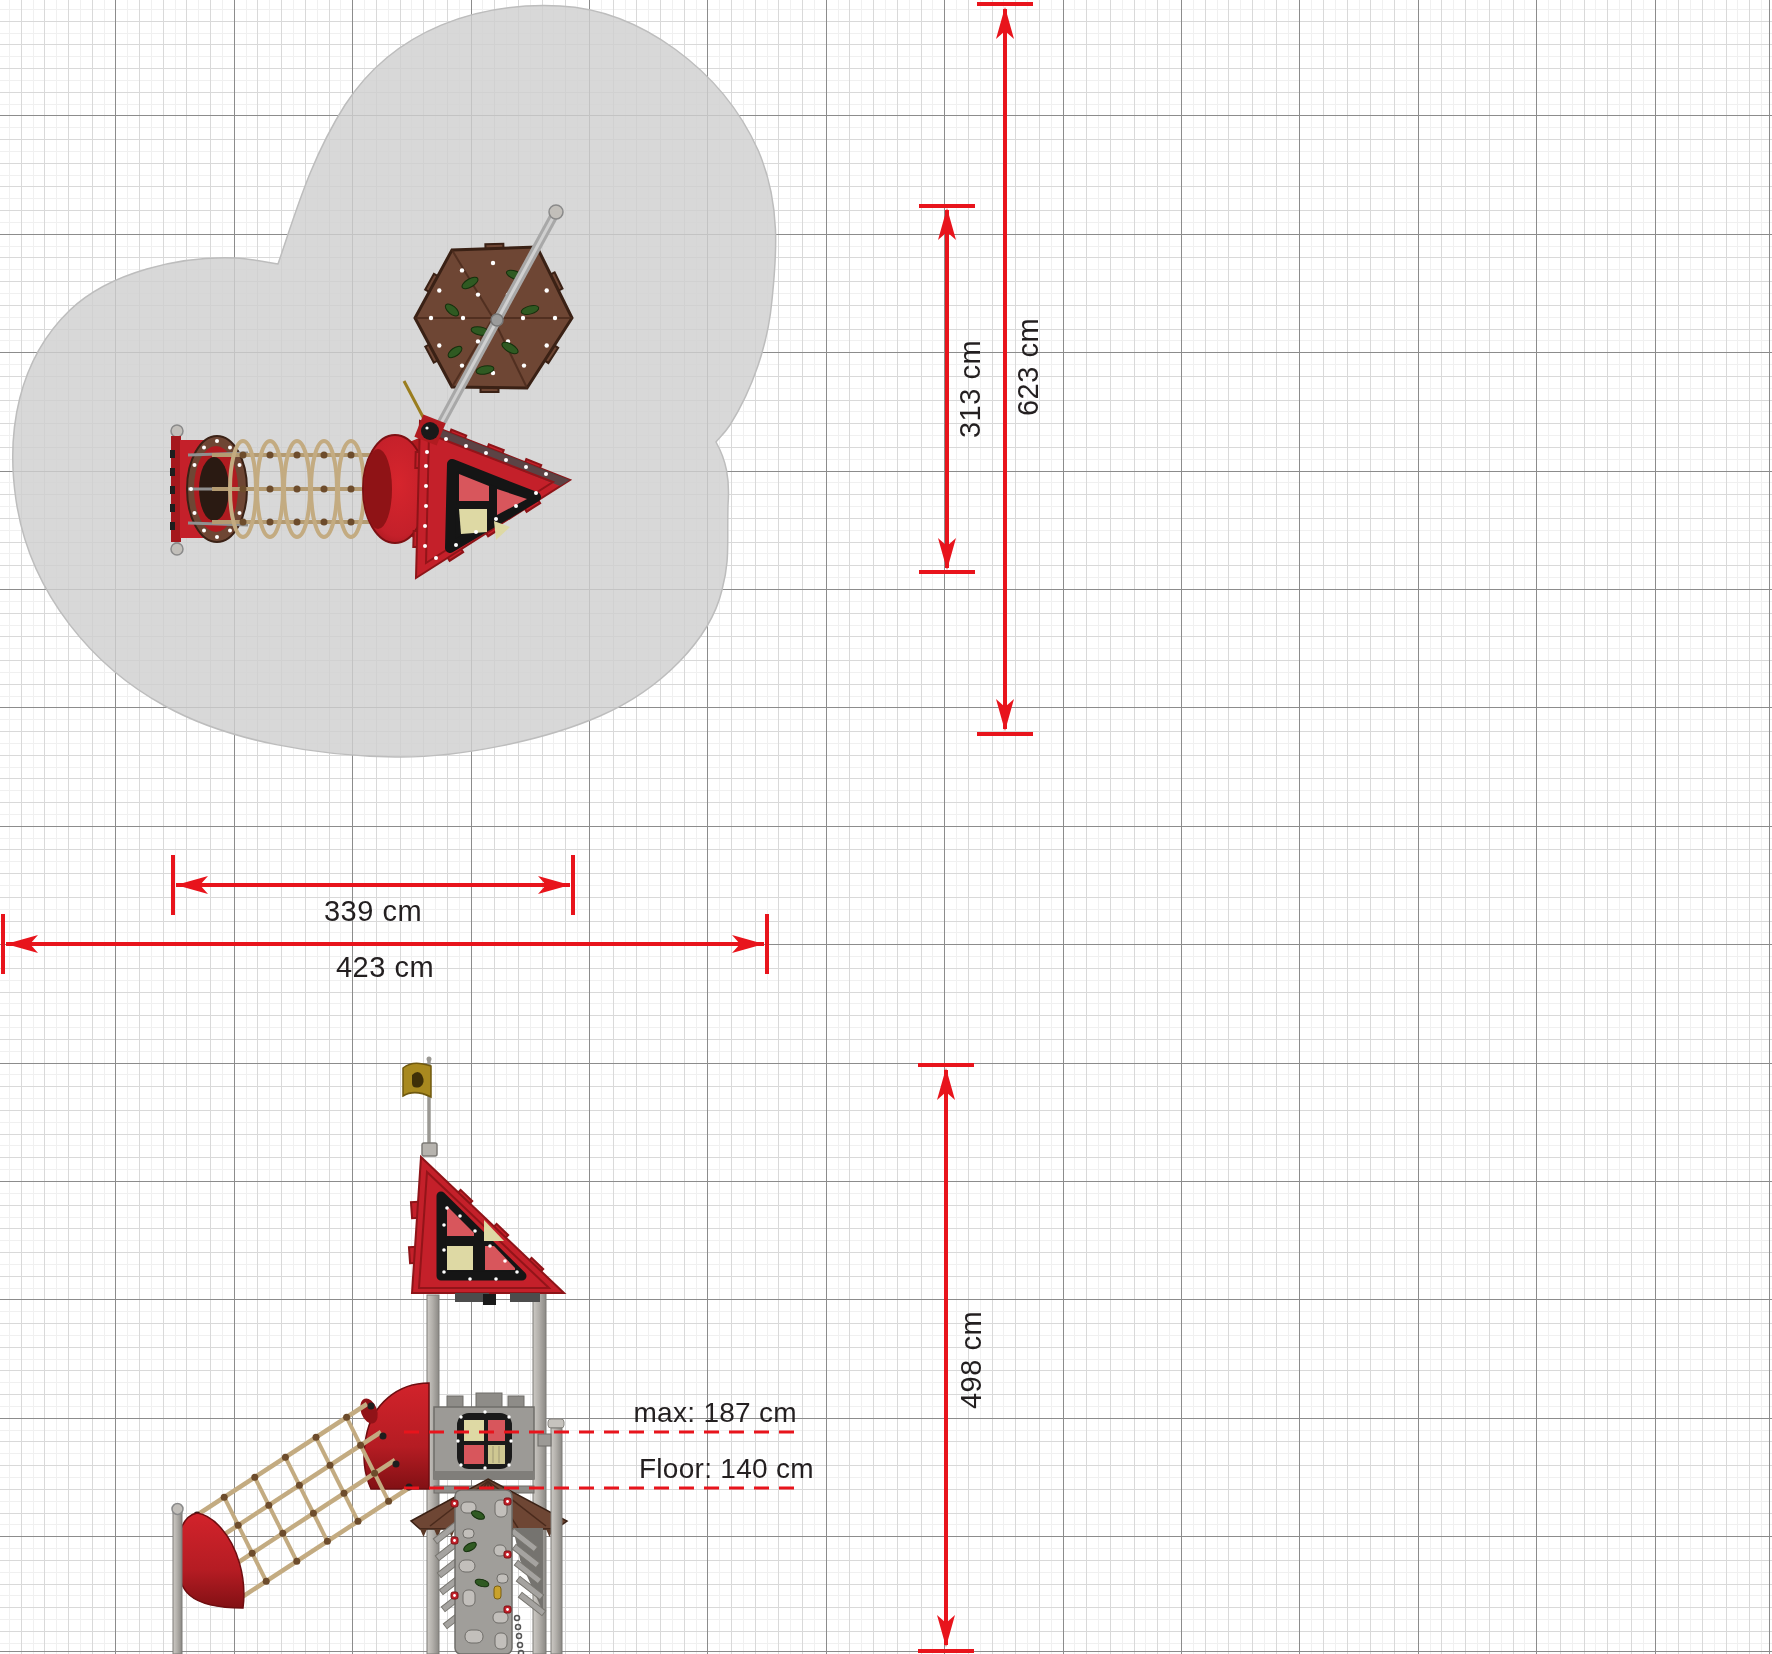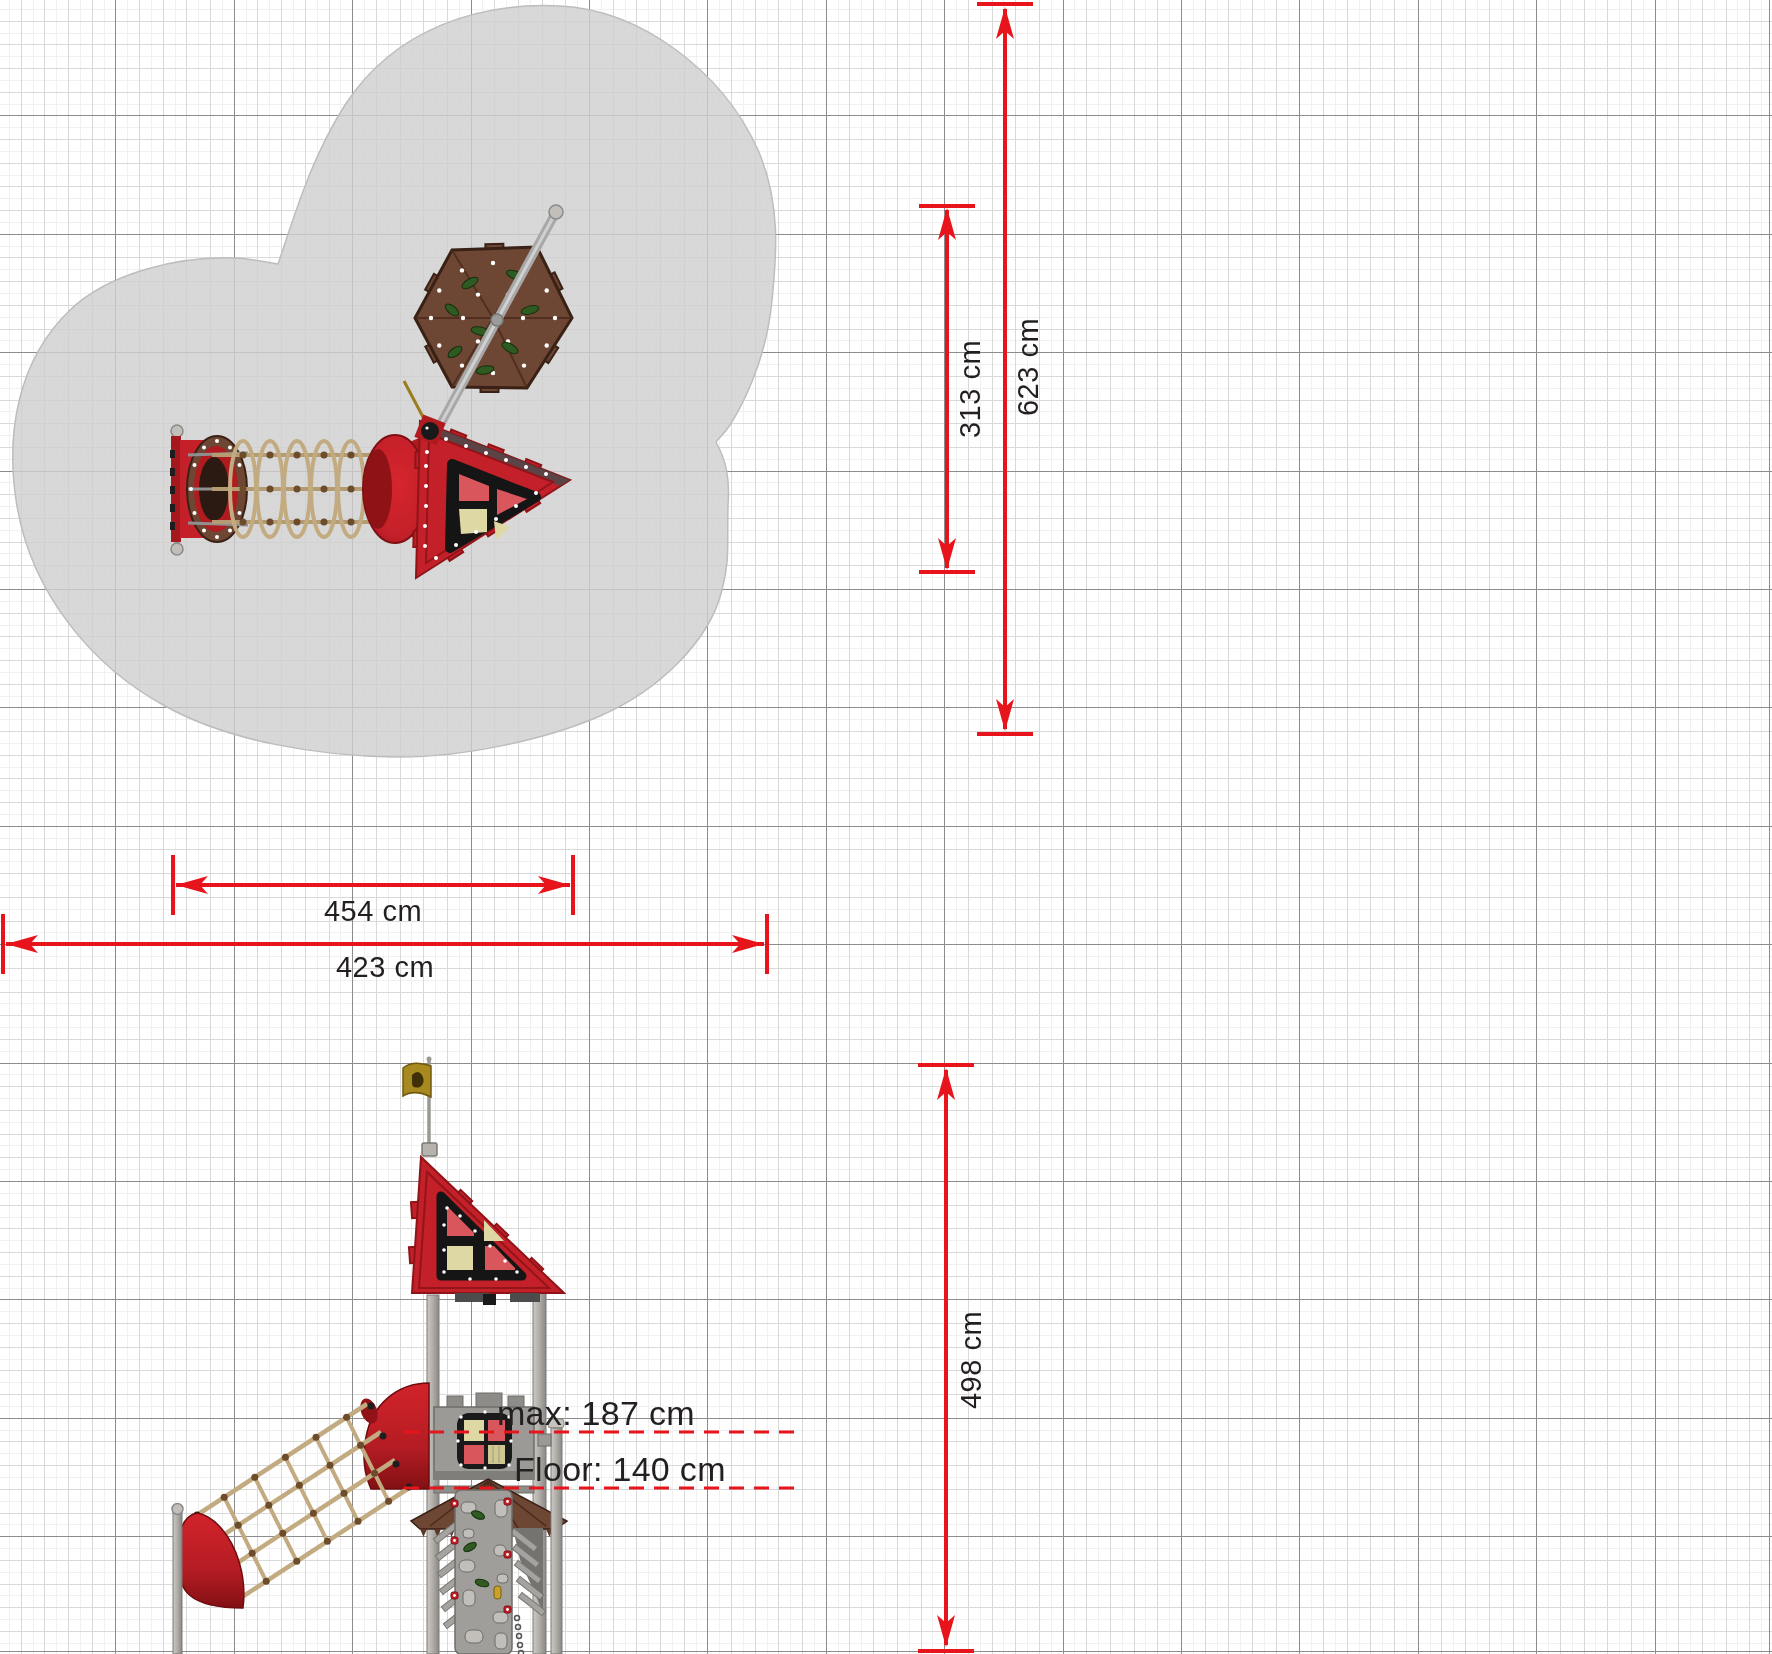--- a/index.html
+++ b/index.html
@@ -16,22 +16,22 @@
     background-position:-3px 0, 0 -3px, -3px 0, 0 -3px, -3px 0, 0 -3px;
     font-family:"Liberation Sans", sans-serif;
   }
   svg.layer{position:absolute;left:0;top:0;}
   .dim-label{
     position:absolute;font-size:29px;color:#231f20;letter-spacing:.5px;
     text-align:center;height:36px;line-height:36px;white-space:nowrap;
   }
   .dim-label.v{transform:rotate(-90deg);transform-origin:center center;width:130px;}
   .anno-label{
-    position:absolute;font-size:34px;color:#231f20;letter-spacing:.3px;
-    width:300px;height:34px;line-height:34px;white-space:nowrap;
+    position:absolute;font-size:28px;color:#231f20;letter-spacing:.3px;
+    width:300px;text-align:right;height:34px;line-height:34px;white-space:nowrap;
   }
 </style>
 </head>
 <body>
 
 <div id="canvas">
 
 <svg class="layer" width="1772" height="1654" viewBox="0 0 1772 1654">
   <defs>
     <linearGradient id="gradPost" x1="0" y1="0" x2="1" y2="0">
@@ -499,19 +499,19 @@
       <polygon points="946,1647 937,1615 946,1623 955,1615" stroke="none"></polygon>
     </g>
 
     <line x1="404" y1="1432" x2="797" y2="1432" stroke-width="3" stroke-dasharray="15 10"></line>
     <line x1="404" y1="1488" x2="797" y2="1488" stroke-width="3" stroke-dasharray="15 10"></line>
   </g>
 </svg>
 
 <div class="dim-label v" style="left:905px;top:371px;">313 cm</div>
 <div class="dim-label v" style="left:963px;top:349px;">623 cm</div>
-<div class="dim-label" style="left:293px;top:893px;width:160px;">454 cm</div>
+<div class="dim-label" style="left:293px;top:893px;width:160px;">339 cm</div>
 <div class="dim-label" style="left:305px;top:949px;width:160px;">423 cm</div>
 <div class="dim-label v" style="left:906px;top:1342px;">498 cm</div>
 <div class="anno-label" style="left:497px;top:1396px;">max: 187 cm</div>
 <div class="anno-label" style="left:514px;top:1452px;">Floor: 140 cm</div>
 
 </div>
 
 </body></html>

